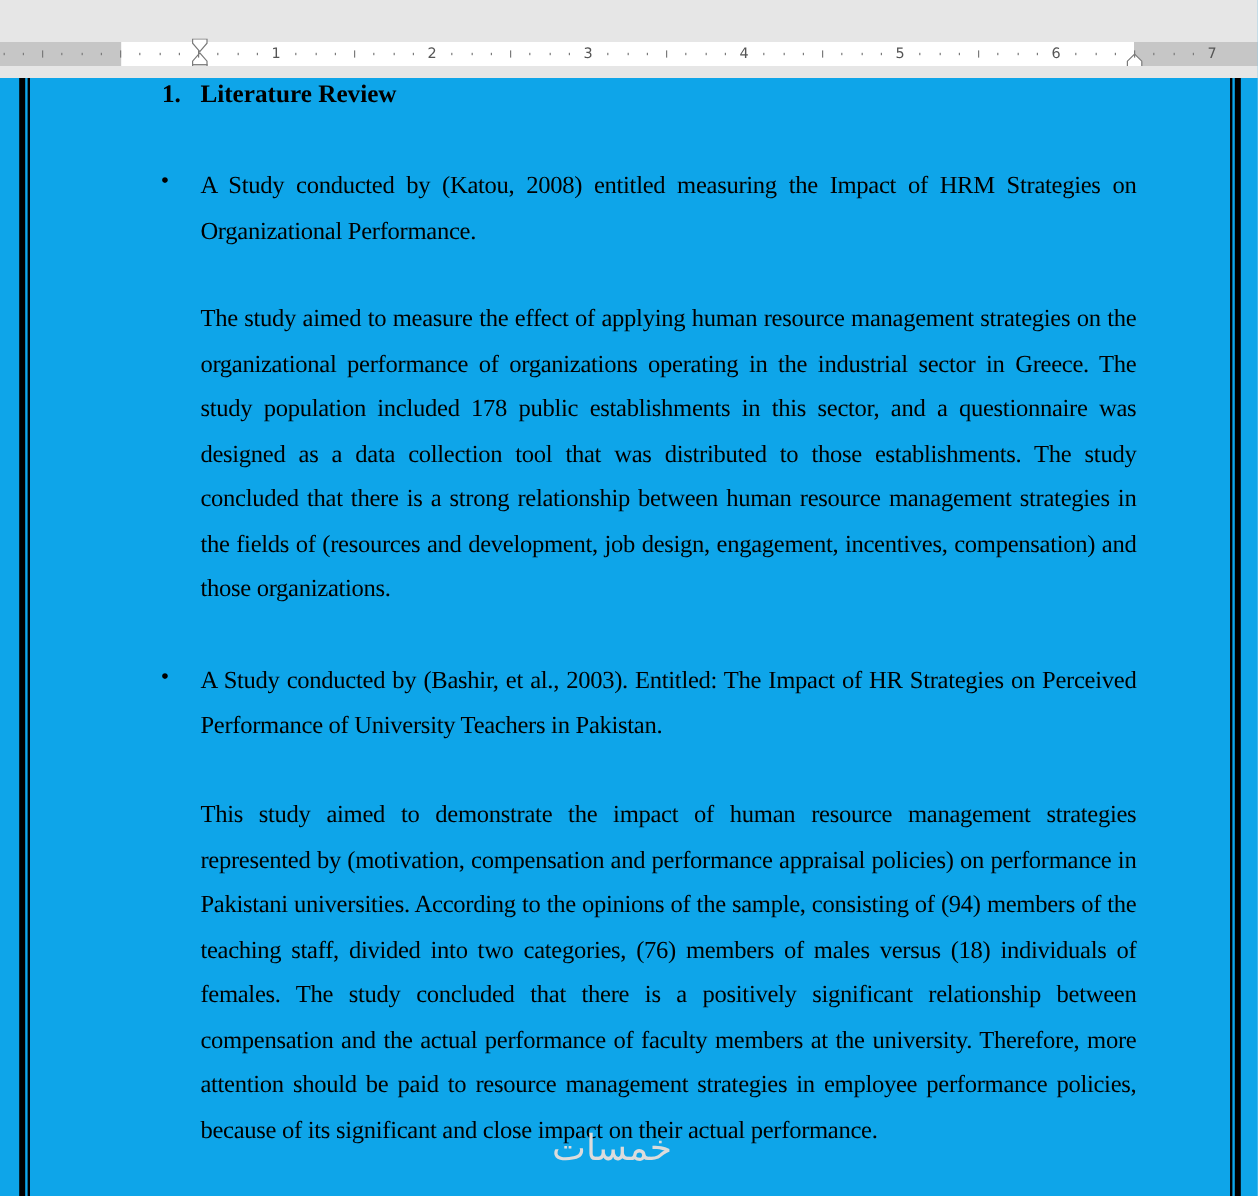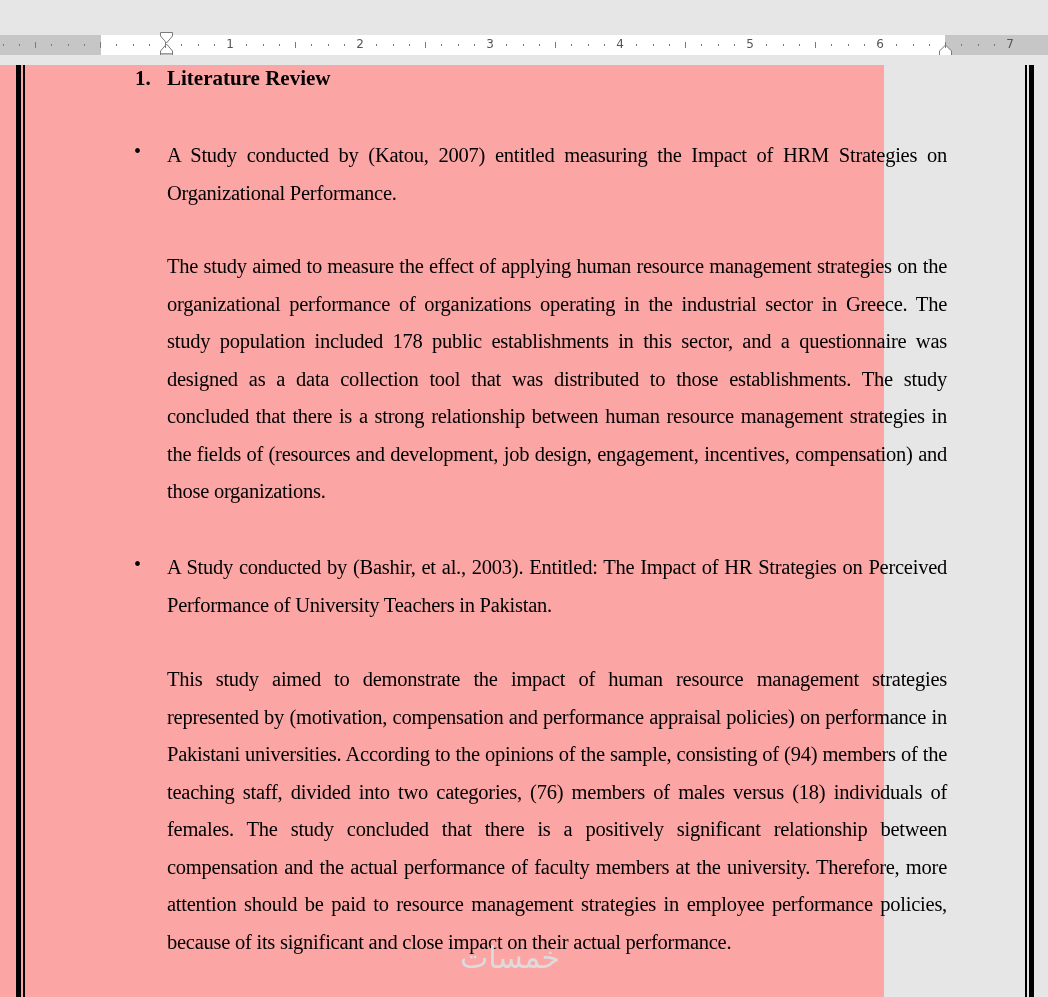--- a/index.html
+++ b/index.html
@@ -6,21 +6,21 @@
   body { width:1048px; height:997px; overflow:hidden; background:#e6e6e6; position:relative; font-family:"Liberation Serif", serif; }
   .topbar { position:absolute; left:0; top:0; width:1048px; height:35px; background:#e6e6e6; }
   .ruler { position:absolute; left:0; top:35px; width:1048px; height:20px; background:#c6c6c6; }
   .ruler-white { position:absolute; left:101px; top:0; width:844px; height:20px; background:#ffffff; }
   .ruler-below { position:absolute; left:0; top:55px; width:1048px; height:10px; background:#e6e6e6; }
   .tick { position:absolute; width:1px; background:#7a7a7a; }
   .tick.small { height:2px; top:9px; }
   .tick.mid { height:6px; top:7px; }
   .rnum { position:absolute; top:2px; font-family:"DejaVu Sans", sans-serif; font-size:12px; color:#555; transform:translateX(-50%); }
   .indent-marker { position:absolute; }
-  .page { position:absolute; left:0; top:65px; width:884px; height:932px; background:#fca5a5; }
+  .page { position:absolute; left:0; top:65px; width:1048px; height:932px; background:#0ea5e9; }
   .border-left-thick { position:absolute; left:16px; top:0; width:5px; height:932px; background:#000; }
   .border-left-thin { position:absolute; left:23px; top:0; width:2px; height:932px; background:#000; }
   .border-right-thin { position:absolute; left:1025px; top:0; width:2px; height:932px; background:#000; }
   .border-right-thick { position:absolute; left:1029px; top:0; width:5px; height:932px; background:#000; }
   .heading { position:absolute; left:135px; top:1px; font-size:21px; font-weight:bold; color:#000; }
   .heading .num { display:inline-block; width:32px; }
   .bullet { position:absolute; left:134px; font-size:20px; color:#000; }
   .para { position:absolute; left:167px; width:780px; font-size:20.5px; line-height:37.5px; color:#000; text-align:justify; letter-spacing:-0.25px; }
   .watermark { position:absolute; left:460px; top:940px; font-family:"DejaVu Sans", sans-serif; font-size:30px; color:#dcdcdc; letter-spacing:1px; }
 </style>
@@ -112,21 +112,21 @@
   <div class="border-left-thick"></div>
   <div class="border-left-thin"></div>
   <div class="border-right-thin"></div>
   <div class="border-right-thick"></div>
 
   <div class="heading">
     <span class="num">1.</span><span>Literature Review</span>
   </div>
 
   <span class="bullet" style="top:75px">•</span>
-  <div class="para" style="top:72px">A Study conducted by (Katou, 2007) entitled measuring the Impact of HRM Strategies on Organizational Performance.</div>
+  <div class="para" style="top:72px">A Study conducted by (Katou, 2008) entitled measuring the Impact of HRM Strategies on Organizational Performance.</div>
   <div class="para" style="top:183px">The study aimed to measure the effect of applying human resource management strategies on the organizational performance of organizations operating in the industrial sector in Greece. The study population included 178 public establishments in this sector, and a questionnaire was designed as a data collection tool that was distributed to those establishments. The study concluded that there is a strong relationship between human resource management strategies in the fields of (resources and development, job design, engagement, incentives, compensation) and those organizations.</div>
 
   <span class="bullet" style="top:488px">•</span>
   <div class="para" style="top:484px">A Study conducted by (Bashir, et al., 2003). Entitled: The Impact of HR Strategies on Perceived Performance of University Teachers in Pakistan.</div>
   <div class="para" style="top:596px">This study aimed to demonstrate the impact of human resource management strategies represented by (motivation, compensation and performance appraisal policies) on performance in Pakistani universities. According to the opinions of the sample, consisting of (94) members of the teaching staff, divided into two categories, (76) members of males versus (18) individuals of females. The study concluded that there is a positively significant relationship between compensation and the actual performance of faculty members at the university. Therefore, more attention should be paid to resource management strategies in employee performance policies, because of its significant and close impact on their actual performance.</div>
 </div>
 
 <div class="watermark">خمسات</div>
 
 </body></html>

